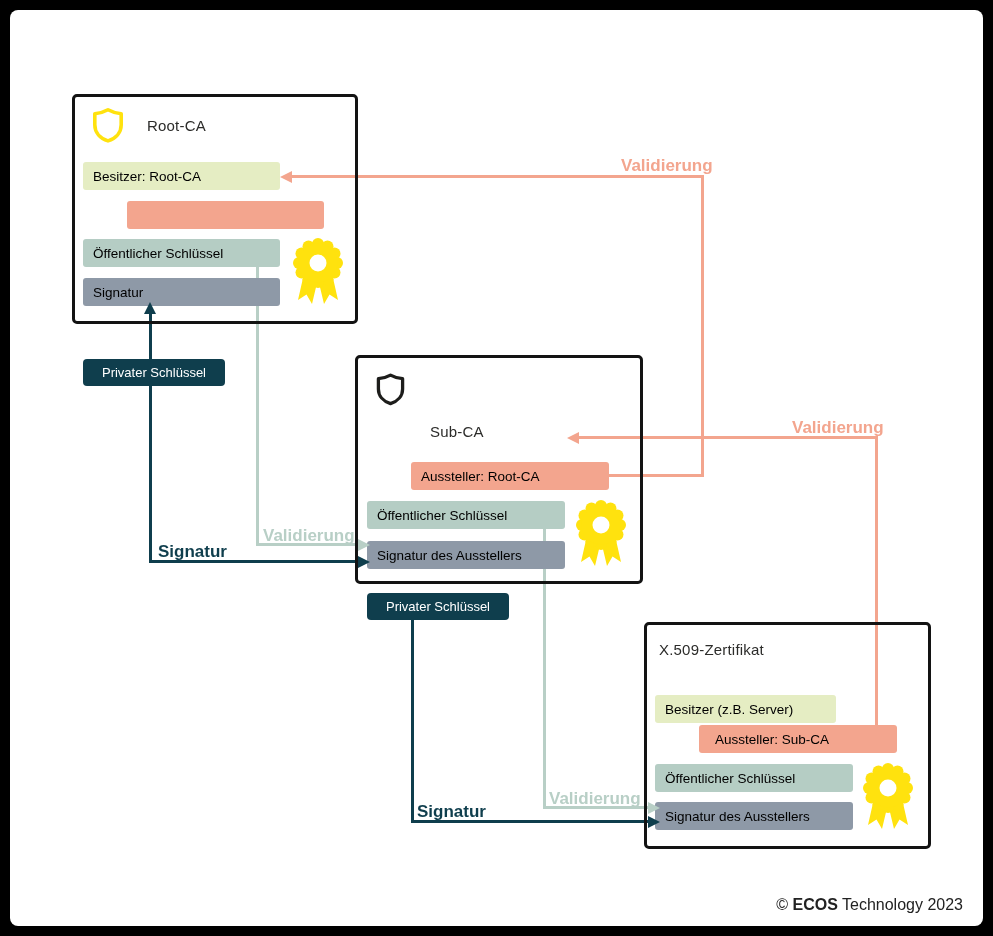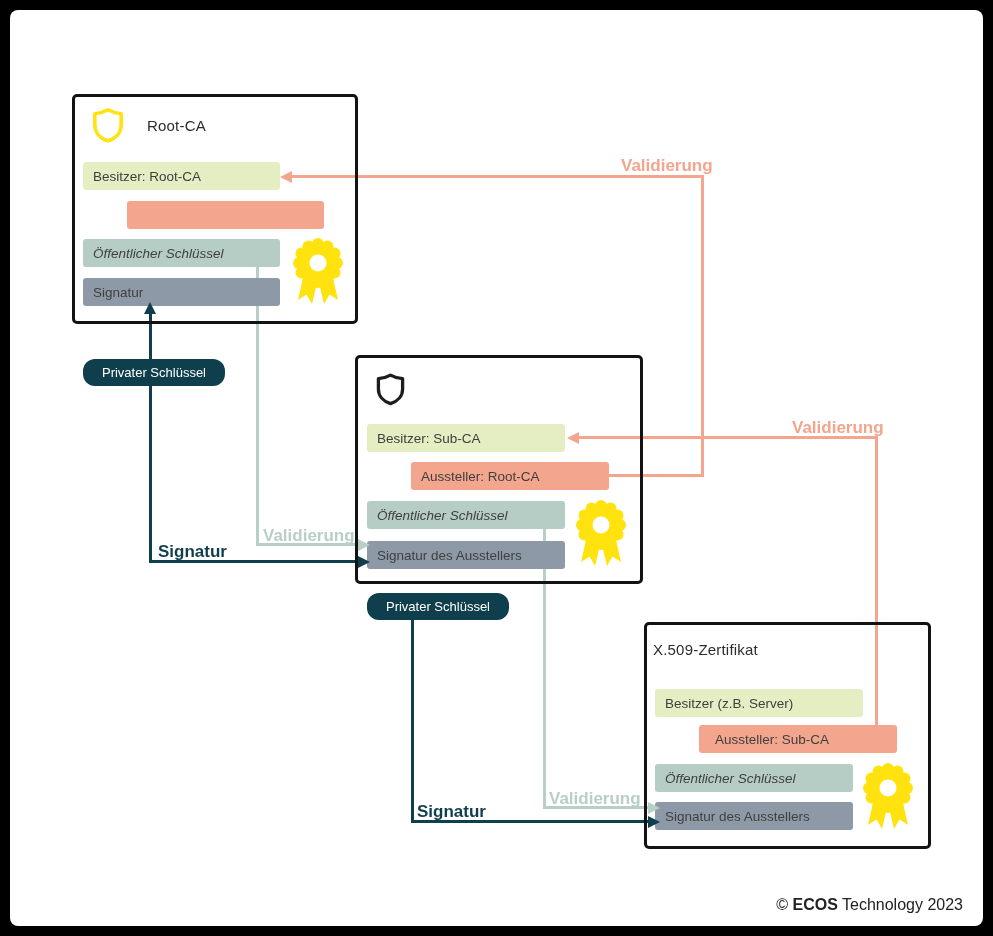--- a/index.html
+++ b/index.html
@@ -33,33 +33,33 @@
   .cert{
     position:absolute;border:3px solid #131313;border-radius:5px;
     background:transparent;z-index:2;
   }
   .cert-title{
     position:absolute;font-size:15px;color:#2c2c2a;letter-spacing:.2px;white-space:nowrap;
   }
   .row{
     position:absolute;height:28px;border-radius:3px;
     display:flex;align-items:center;padding-left:10px;box-sizing:border-box;
-    font-size:13.5px;color:#404040;white-space:nowrap;
+    font-size:13.5px;color:#000000;white-space:nowrap;
   }
   .row-owner{background:#e5edc3;}
   .row-issuer{background:#f3a58e;margin-left:44px;}
-  .row-pubkey{background:#b5cdc4;font-style:italic;}
+  .row-pubkey{background:#b5cdc4;}
   .row-sig{background:#8e99a7;}
 
   .shield{position:absolute;}
   .seal{position:absolute;}
 
   
   .pk{
-    position:absolute;width:142px;height:27px;background:#0f3e4d;border-radius:12px;
+    position:absolute;width:142px;height:27px;background:#0f3e4d;border-radius:4px;
     display:flex;align-items:center;justify-content:center;
     color:#ffffff;font-size:13px;white-space:nowrap;z-index:2;
   }
 
   
   .edge-label{position:absolute;font-size:17px;white-space:nowrap;z-index:3;font-weight:bold;}
   .lbl-salmon{color:#f3a58e;}
   .lbl-green{color:#b8cfc6;}
   .lbl-teal{color:#0f3e4d;}
 
@@ -158,21 +158,20 @@
     </span>
   </div>
 
   <div class="cert" style="left:355px;top:355px;width:282px;height:223px;">
     <span class="shield" style="left:16px;top:13px;">
       <svg width="33" height="38" viewBox="0 0 24 26">
         <path d="M12 2.2c2.7 1.5 5.6 2.4 8.8 2.6v7.4c0 5.1-3.5 9.1-8.8 10.7-5.3-1.6-8.8-5.6-8.8-10.7V4.8C6.4 4.6 9.3 3.7 12 2.2z" fill="none" stroke="#1d1d1b" stroke-width="2.4" stroke-linejoin="round"></path>
       </svg>
     </span>
     <span class="cert-title" style="left:72px;top:20px;margin-top:45px;">Sub-CA</span>
-    <div class="row row-owner" style="left:9px;top:66px;width:198px;">Besitzer: Sub-CA</div>
     <div class="row row-issuer" style="left:9px;top:104px;width:198px;">Aussteller: Root-CA</div>
     <div class="row row-pubkey" style="left:9px;top:143px;width:198px;">Öffentlicher Schlüssel</div>
     <div class="row row-sig" style="left:9px;top:183px;width:198px;">Signatur des Ausstellers</div>
     <span class="seal" style="left:215px;top:140px;">
       <svg width="56" height="72" viewBox="0 0 56 72">
         <g fill="#ffe20e">
           <polygon points="13,42 27,47 22,68 16.5,58.5 8,64"></polygon>
           <polygon points="43,42 29,47 34,68 39.5,58.5 48,64"></polygon>
           <g>
             <circle cx="47" cy="27" r="6"></circle>
@@ -189,22 +188,22 @@
               <circle cx="44.5" cy="17.5" r="6"></circle>
           </g>
           <circle cx="28" cy="27" r="19.5"></circle>
         </g>
         <circle cx="28" cy="27" r="8.5" fill="#ffffff"></circle>
       </svg>
     </span>
   </div>
 
   <div class="cert" style="left:644px;top:622px;width:281px;height:221px;">
-    <span class="cert-title" style="left:6px;top:16px;">X.509-Zertifikat</span>
-    <div class="row row-owner" style="left:8px;top:64px;width:208px;">Besitzer (z.B. Server)</div>
+    <span class="cert-title" style="left:12px;top:16px;">X.509-Zertifikat</span>
+    <div class="row row-owner" style="left:8px;top:70px;width:181px;">Besitzer (z.B. Server)</div>
     <div class="row row-issuer" style="left:8px;top:100px;width:198px;padding-left:16px;">Aussteller: Sub-CA</div>
     <div class="row row-pubkey" style="left:8px;top:139px;width:198px;">Öffentlicher Schlüssel</div>
     <div class="row row-sig" style="left:8px;top:177px;width:198px;">Signatur des Ausstellers</div>
     <span class="seal" style="left:213px;top:136px;">
       <svg width="56" height="72" viewBox="0 0 56 72">
         <g fill="#ffe20e">
           <polygon points="13,42 27,47 22,68 16.5,58.5 8,64"></polygon>
           <polygon points="43,42 29,47 34,68 39.5,58.5 48,64"></polygon>
           <g>
             <circle cx="47" cy="27" r="6"></circle>

